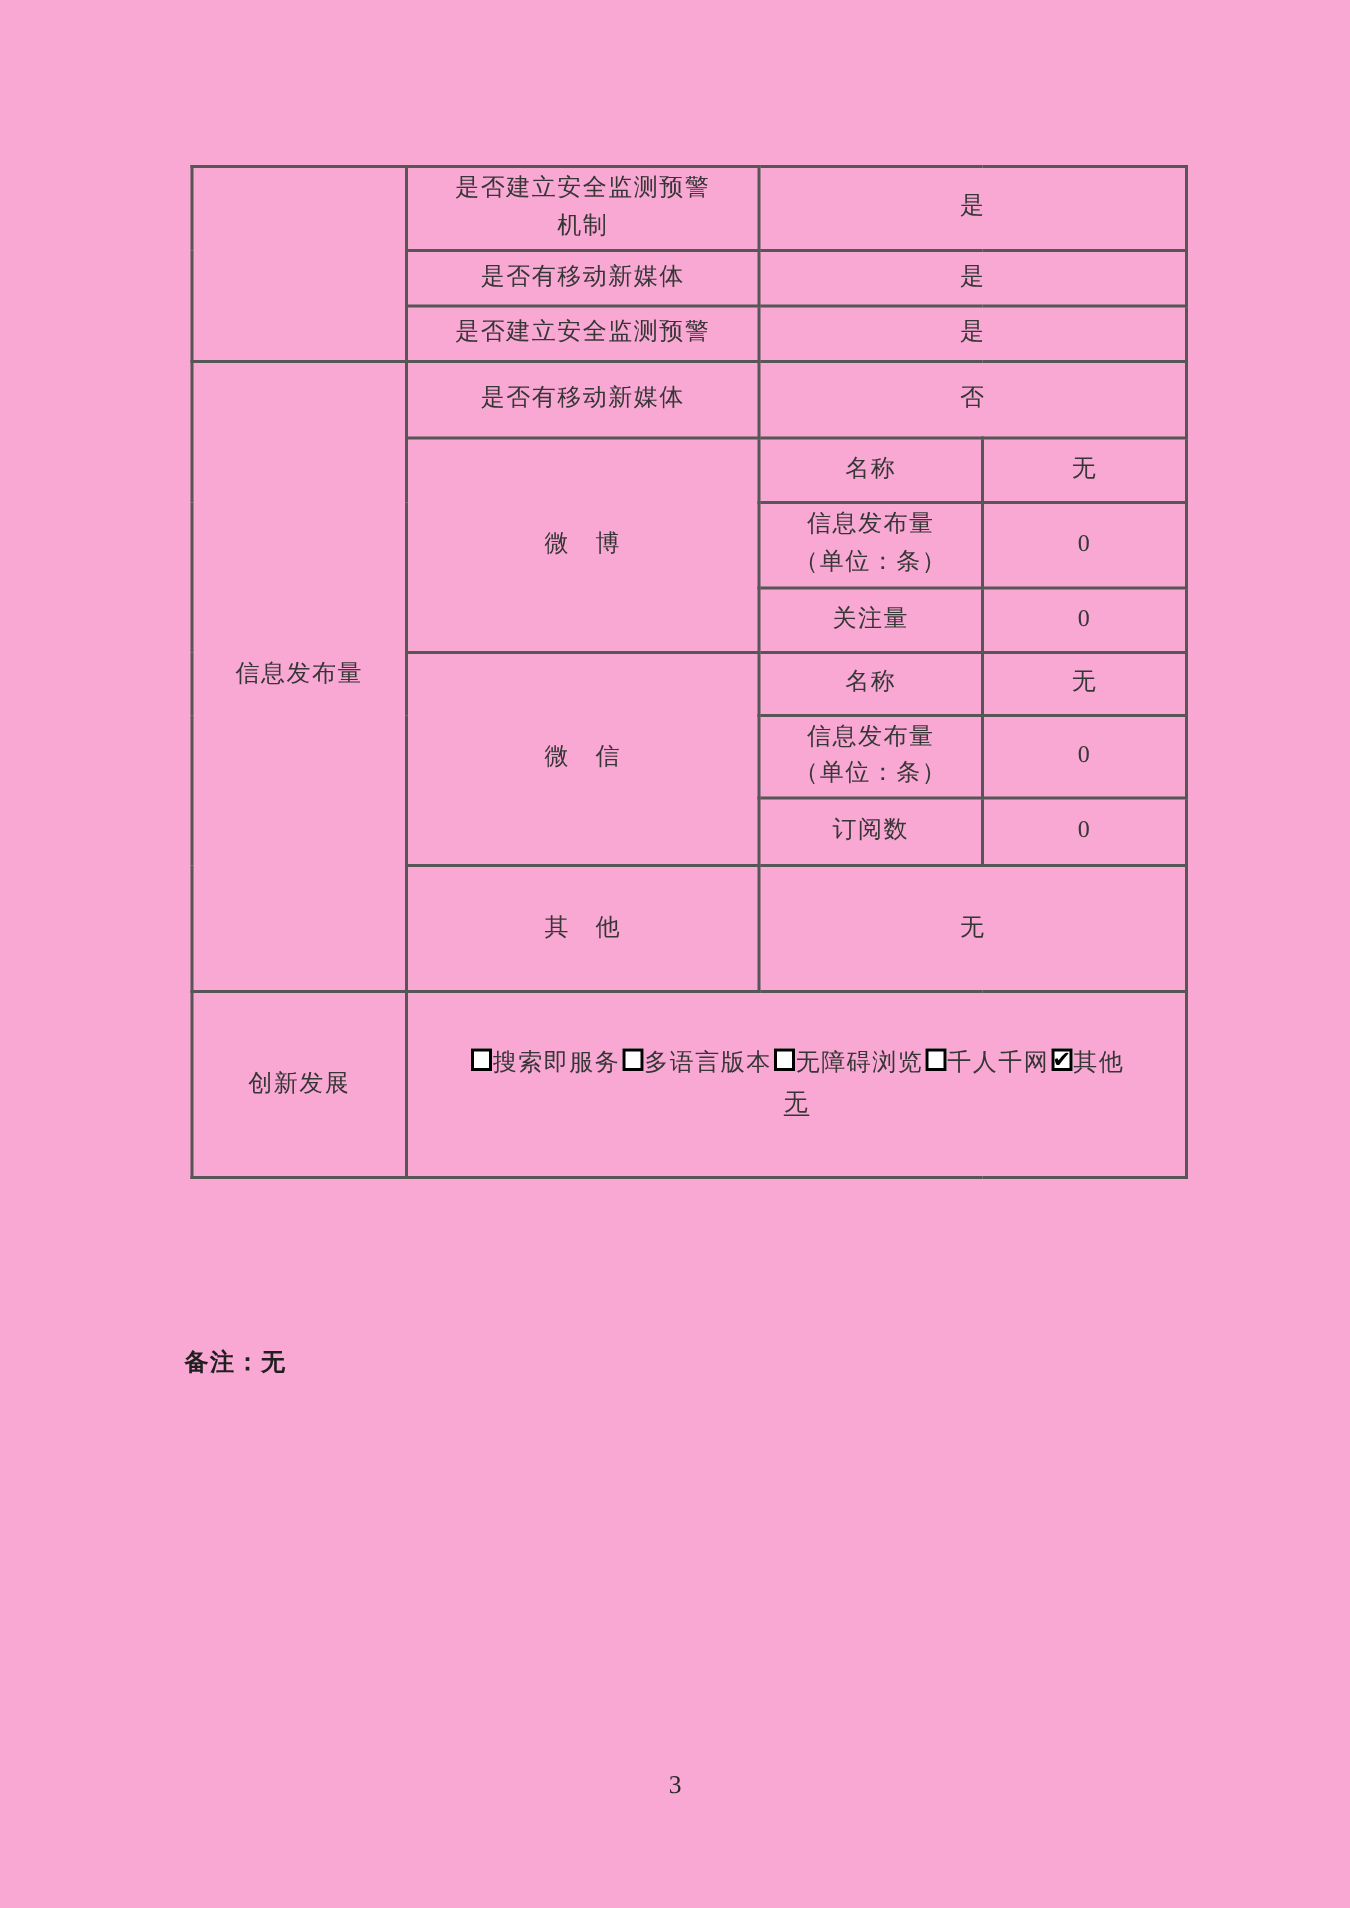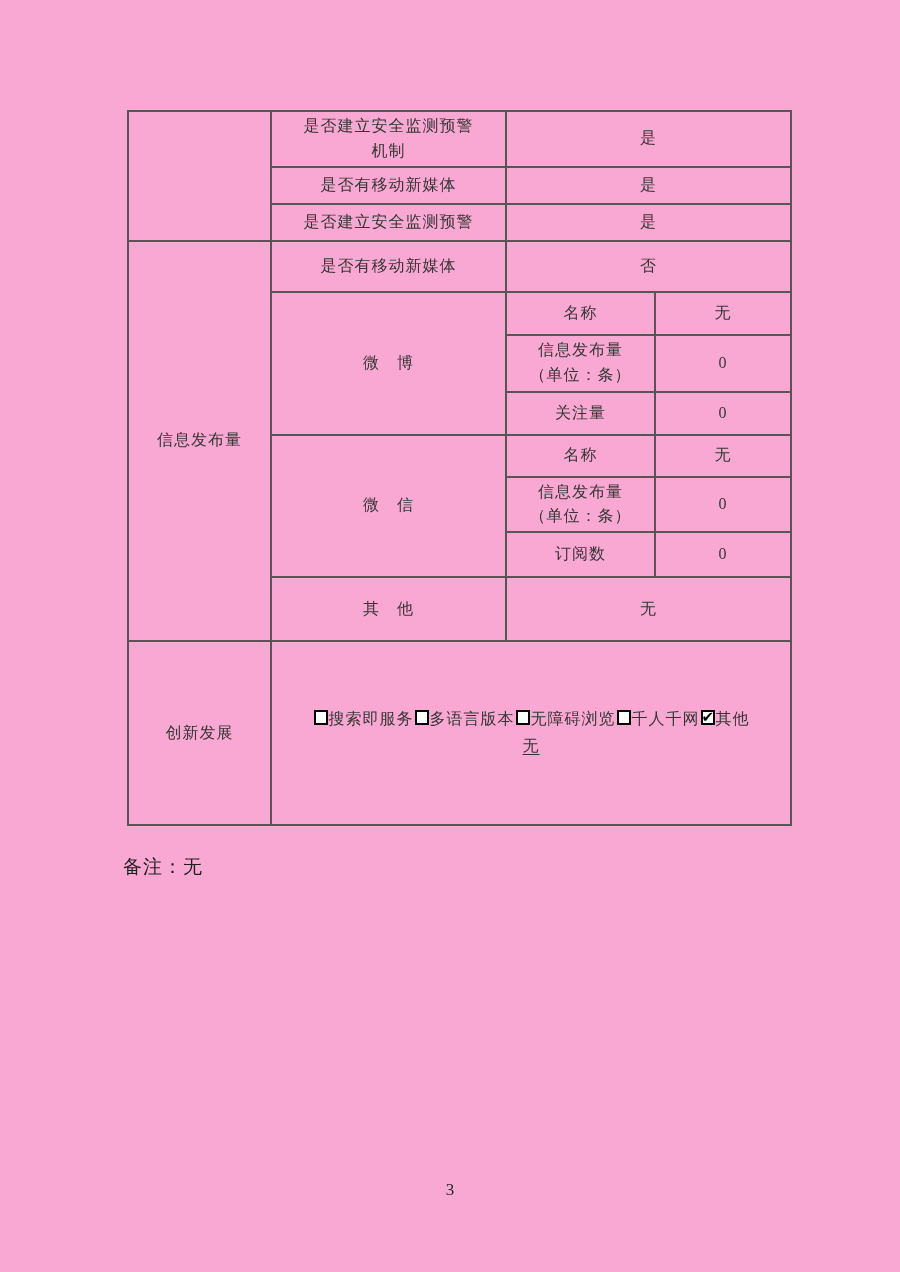--- a/index.html
+++ b/index.html
@@ -67,23 +67,23 @@
     margin-top: 2px;
   }
   .cb-other-value span {
     text-decoration: underline;
     text-underline-offset: 3px;
   }
 
   .note-line {
     position: absolute;
     left: 123px;
-    top: 854px;
-    font-size: 19px;
-    font-weight: normal;
+    top: 898px;
+    font-size: 16px;
+    font-weight: bold;
     color: #1f1f1f;
     letter-spacing: 1px;
   }
   .page-number {
     position: absolute;
     left: 0;
     top: 1180px;
     width: 100%;
     text-align: center;
     font-size: 17px;
@@ -145,26 +145,26 @@
     </tr>
     <tr style="height:51px">
       <td class="cell-2line"><span>信息发布量</span><br><span>（单位：条）</span></td>
       <td>0</td>
     </tr>
     <tr style="height:45px">
       <td>订阅数</td>
       <td>0</td>
     </tr>
 
-    <tr style="height:64px">
+    <tr style="height:84px">
       <td>其　他</td>
       <td colspan="2">无</td>
     </tr>
 
-    <tr style="height:184px">
+    <tr style="height:124px">
       <td>创新发展</td>
       <td colspan="3" class="innovation-cell">
         <span><span class="cb-box"></span><span>搜索即服务</span></span><span><span class="cb-box"></span><span>多语言版本</span></span><span><span class="cb-box"></span><span>无障碍浏览</span></span><span><span class="cb-box"></span><span>千人千网</span></span><span><span class="cb-box checked"></span><span>其他</span></span>
         <span class="cb-other-value"><span>无</span></span>
       </td>
     </tr>
   </tbody>
     </table>
 
   <div class="note-line"><span>备注：</span><span>无</span></div>

